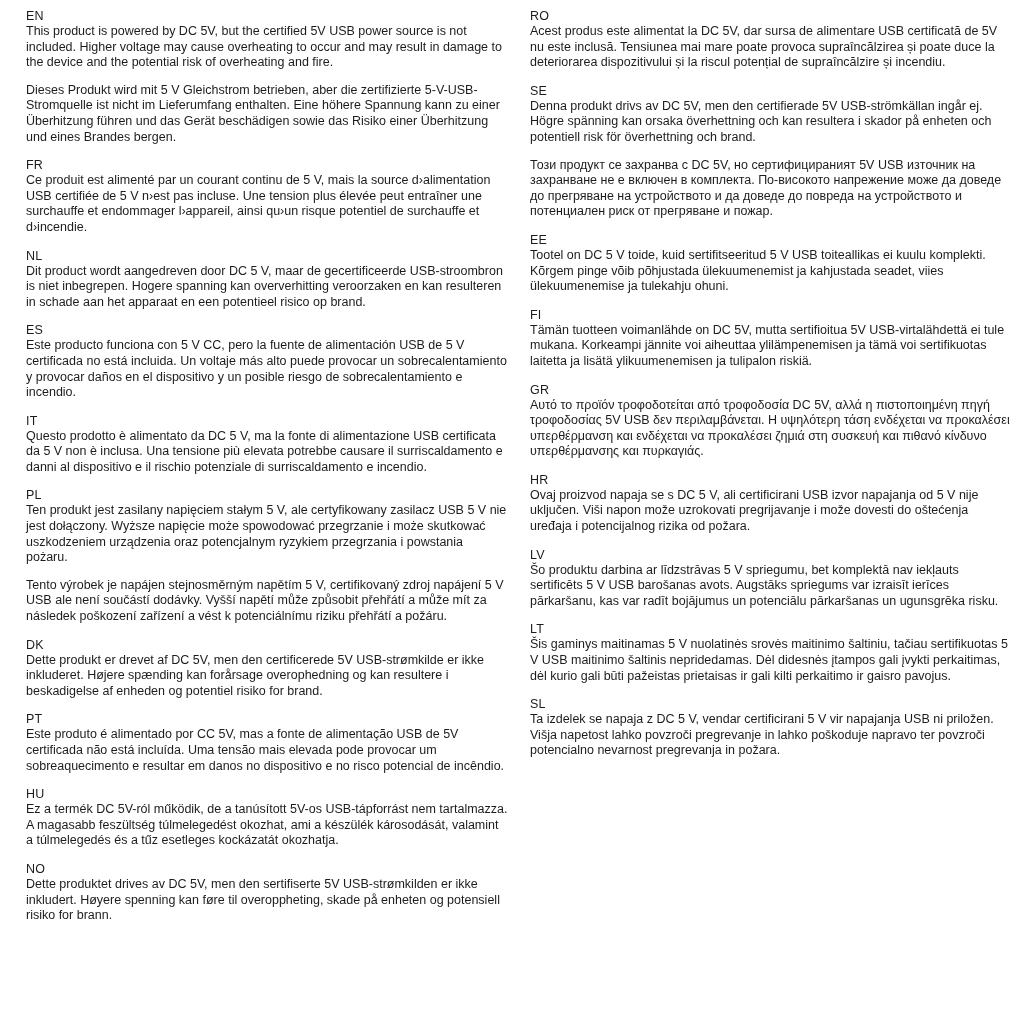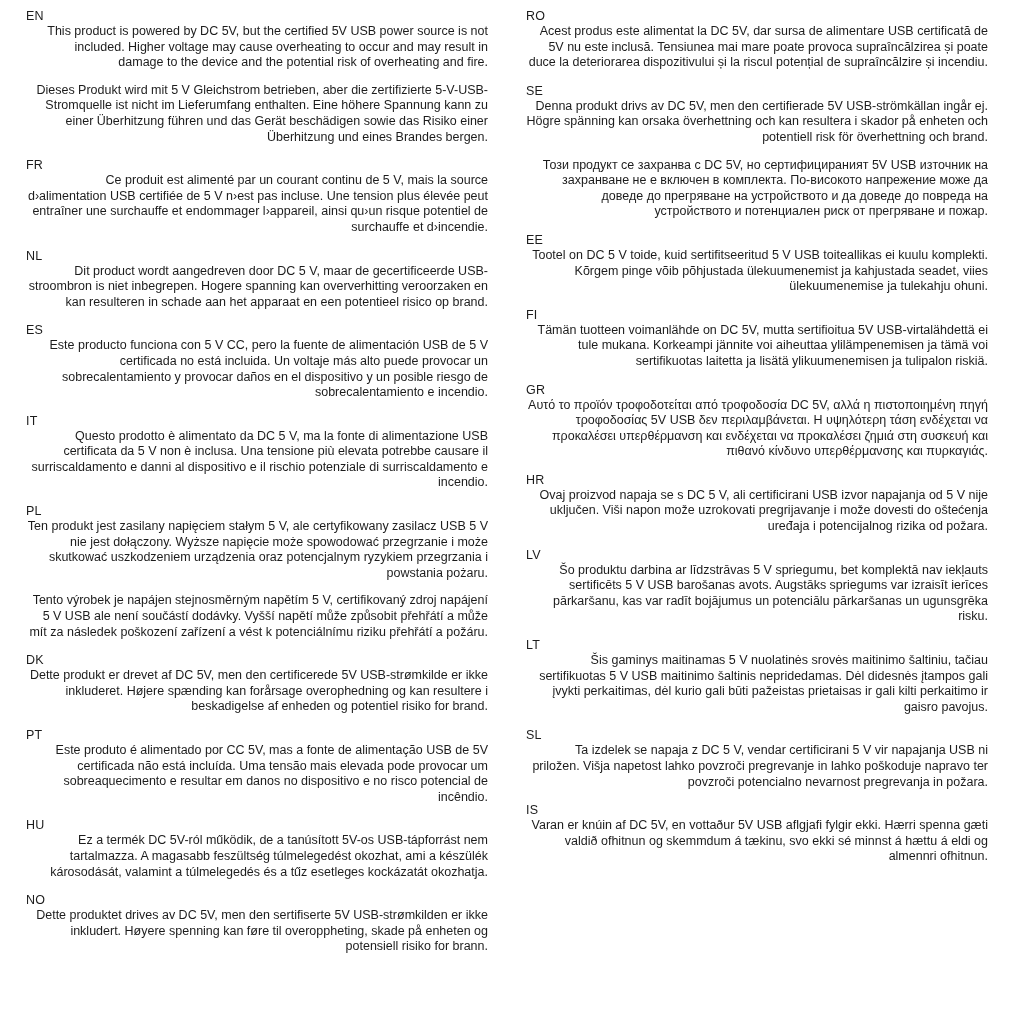--- a/index.html
+++ b/index.html
@@ -8,35 +8,35 @@
     width: 1024px;
     height: 1024px;
     overflow: hidden;
     font-family: "Liberation Sans", "DejaVu Sans", sans-serif;
     color: #1c1c1c;
     -webkit-font-smoothing: antialiased;
   }
   .doc {
     display: grid;
     grid-template-columns: 1fr 1fr;
-    column-gap: 38px;
-    padding: 8px 36px 0 26px;
+    column-gap: 22px;
+    padding: 8px 12px 0 26px;
   }
   .col { min-width: 0; }
   .lang { margin-bottom: 12px; }
   .code {
     font-size: 12.5px;
     line-height: 16px;
     font-weight: 400;
     letter-spacing: 0.2px;
   }
   .text {
     font-size: 12.5px;
     line-height: 15.6px;
-    text-align: right;
+    text-align: left;
   }
 </style>
 </head>
 <body>
 
 <main class="doc">
 
   <div class="col">
     <section class="lang">
       <div class="code">EN</div>
@@ -119,19 +119,15 @@
       <p class="text">Šo produktu darbina ar līdzstrāvas 5 V spriegumu, bet komplektā nav iekļauts sertificēts 5 V USB barošanas avots. Augstāks spriegums var izraisīt ierīces pārkaršanu, kas var radīt bojājumus un potenciālu pārkaršanas un ugunsgrēka risku.</p>
     </section>
     <section class="lang">
       <div class="code">LT</div>
       <p class="text">Šis gaminys maitinamas 5 V nuolatinės srovės maitinimo šaltiniu, tačiau sertifikuotas 5 V USB maitinimo šaltinis nepridedamas. Dėl didesnės įtampos gali įvykti perkaitimas, dėl kurio gali būti pažeistas prietaisas ir gali kilti perkaitimo ir gaisro pavojus.</p>
     </section>
     <section class="lang">
       <div class="code">SL</div>
       <p class="text">Ta izdelek se napaja z DC 5 V, vendar certificirani 5 V vir napajanja USB ni priložen. Višja napetost lahko povzroči pregrevanje in lahko poškoduje napravo ter povzroči potencialno nevarnost pregrevanja in požara.</p>
     </section>
-    <section class="lang">
-      <div class="code">IS</div>
-      <p class="text">Varan er knúin af DC 5V, en vottaður 5V USB aflgjafi fylgir ekki. Hærri spenna gæti valdið ofhitnun og skemmdum á tækinu, svo ekki sé minnst á hættu á eldi og almennri ofhitnun.</p>
-    </section>
   </div>
 
 </main>
 
 </body></html>

